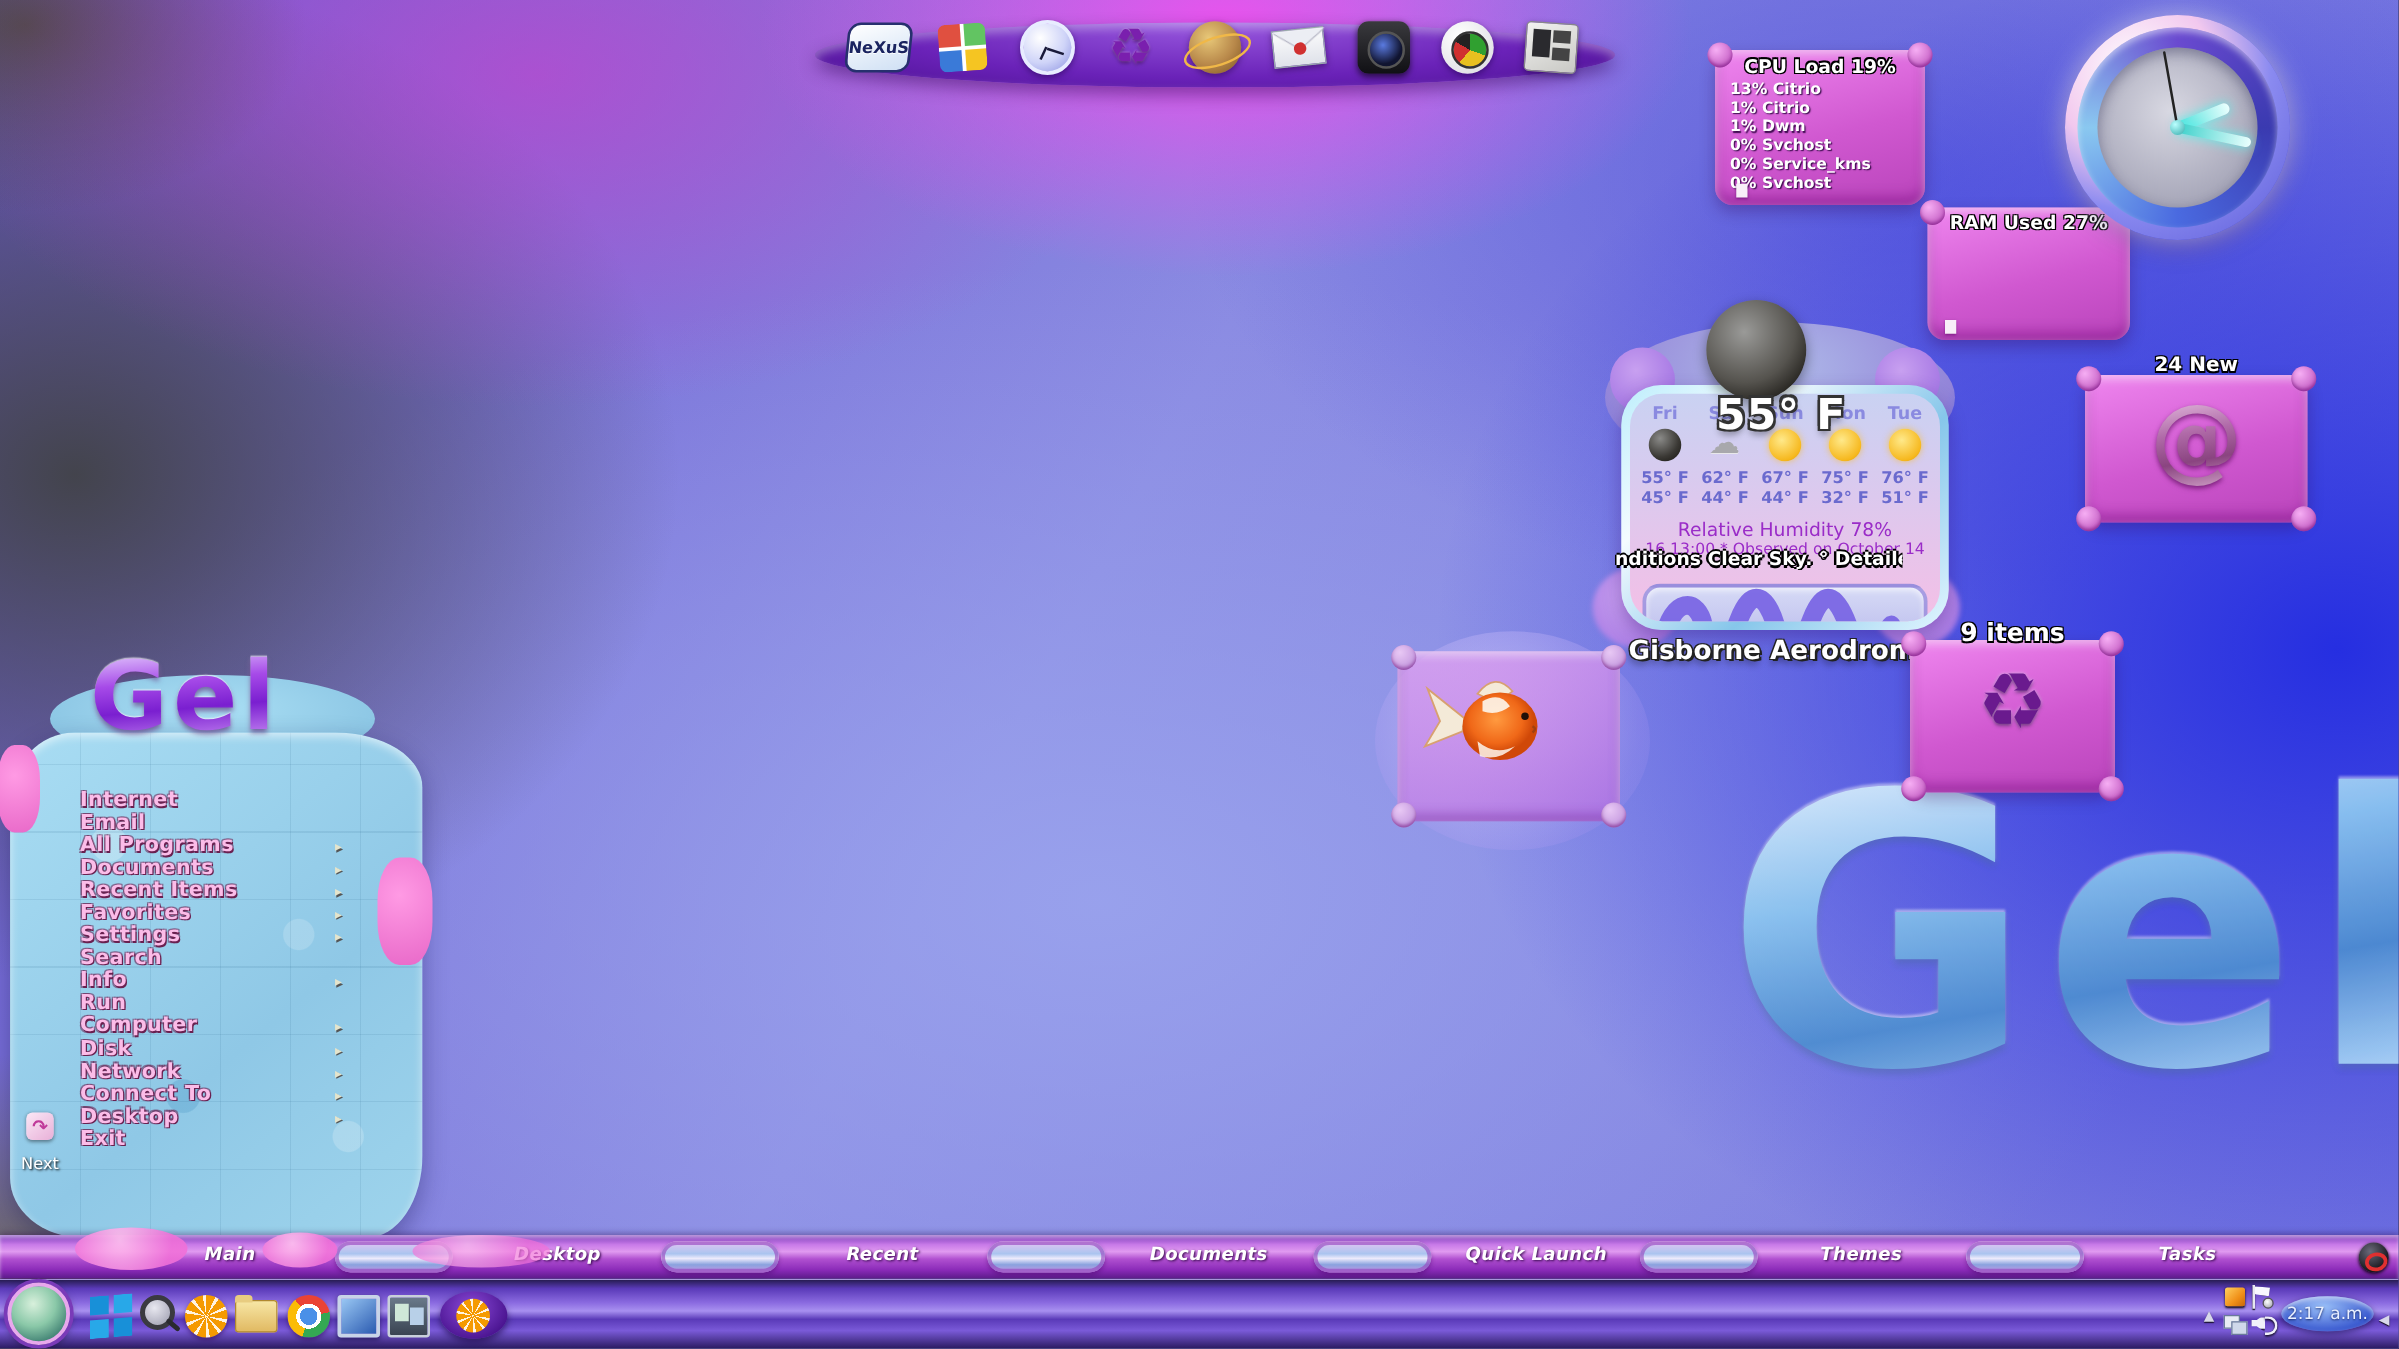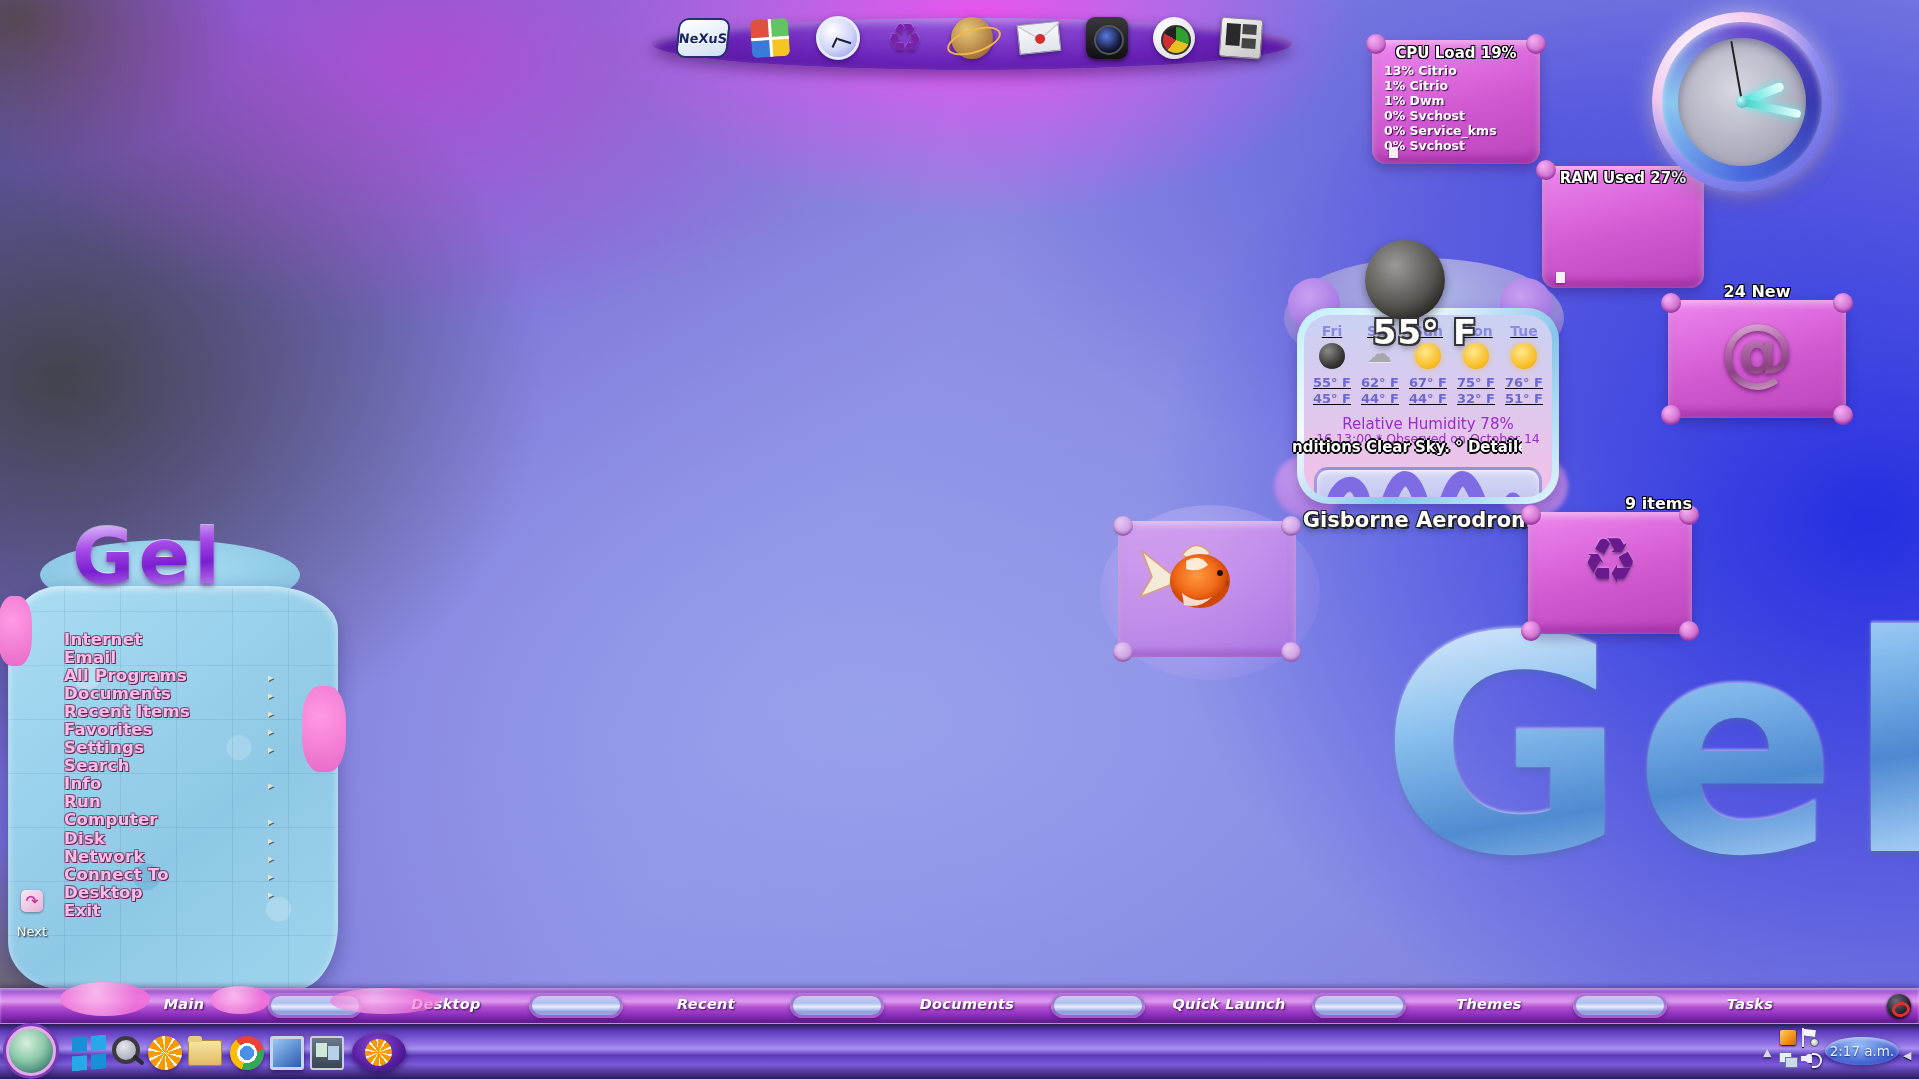--- a/index.html
+++ b/index.html
@@ -94,21 +94,21 @@
   .wglass{position:absolute;left:17px;top:68px;width:262px;height:196px;border-radius:32px;padding:7px;
     background:linear-gradient(135deg,#bdeefc,#f4fbff 28%,#86c6ea 62%,#e2f6ff);box-shadow:0 6px 14px rgba(60,20,120,.35);}
   .winner{width:100%;height:100%;border-radius:26px;overflow:hidden;position:relative;
     background:linear-gradient(180deg,#c9d2f2 0%,#dcc9ee 45%,#f4bfe6 100%);}
   #weather .moon{position:absolute;left:85px;top:0px;width:80px;height:80px;border-radius:50%;
     background:radial-gradient(circle at 38% 32%,#9a9a98,#55534e 55%,#1c1a16 85%);box-shadow:0 4px 10px rgba(0,0,0,.4);z-index:4;}
   #weather .big-temp{position:absolute;left:0;top:72px;width:100%;text-align:center;z-index:5;
     color:#fff;font-weight:bold;font-size:34px;letter-spacing:1px;
     text-shadow:2px 2px 0 #333,-2px 2px 0 #333,2px -2px 0 #333,-2px -2px 0 #333,0 4px 6px rgba(0,0,0,.4);}
   .wdays{position:absolute;left:4px;top:8px;width:240px;display:flex;}
-  .wday{flex:1;text-align:center;text-decoration:underline;}
+  .wday{flex:1;text-align:center;}
   .wday .d{display:block;color:#8a8ae0;font-size:14px;font-weight:bold;}
   .wicon{display:inline-block;width:26px;height:26px;margin:4px 0 2px;border-radius:50%;}
   .wicon-sun{background:radial-gradient(circle at 40% 35%,#ffe98a,#f6b81e 70%,#d89200);box-shadow:0 0 6px rgba(250,190,40,.7);}
   .wicon-moon{background:radial-gradient(circle at 35% 30%,#8a8a88,#3a3834 60%,#14120e);}
   .wicon-cloud{border-radius:0;background:none;position:relative;}
   .wicon-cloud::before{content:"\2601";position:absolute;left:0;top:-4px;font-size:25px;color:#a8a8ac;text-shadow:0 1px 0 #e8e8ea;}
   .wday .hi,.wday .lo{display:block;color:#6a6ace;font-size:13px;font-weight:bold;line-height:16px;}
   .whum{position:absolute;left:0;top:100px;width:100%;text-align:center;color:#9a2cc8;font-size:15px;}
   .wobs{position:absolute;left:0;top:116px;width:100%;text-align:center;color:#9a2cc8;font-size:12.5px;}
   .wticker{position:absolute;left:-6px;top:132px;width:230px;color:#fff;font-weight:bold;font-size:15px;white-space:nowrap;overflow:hidden;
@@ -283,21 +283,21 @@
       <div class="w-line">1% Citrio</div>
       <div class="w-line">1% Dwm</div>
       <div class="w-line">0% Svchost</div>
       <div class="w-line">0% Service_kms</div>
       <div class="w-line">0% Svchost</div>
     </div>
     <span class="notch" style="left:17px;bottom:6px;"></span>
   </div>
 
 
-  <div class="gel-panel" id="ram-panel" style="left:1542px;top:166px;width:162px;height:122px;">
+  <div class="gel-panel" id="ram-panel" style="left:1542px;top:166px;width:162px;height:106px;">
     <span class="knob" style="left:-6px;top:-6px;"></span>
     <div class="w-title" style="top:3px;">RAM Used 27%</div>
     <span class="notch" style="left:14px;bottom:5px;"></span>
   </div>
 
   <div id="clock-widget">
     <div class="ring"></div>
     <div class="face"></div>
     <div class="hand hour"></div>
     <div class="hand minute"></div>
@@ -396,21 +396,21 @@
       <circle cx="82" cy="38" r="3" fill="#201008"></circle>
       <path d="M88,46 q4,2 0,5" stroke="#a04010" stroke-width="2" fill="none"></path>
     </svg>
   </div>
 
   <div class="gel-panel" id="recycle-panel" style="left:1528px;top:512px;width:164px;height:122px;">
     <span class="knob" style="left:-7px;top:-7px;"></span>
     <span class="knob" style="right:-7px;top:-7px;"></span>
     <span class="knob" style="left:-7px;bottom:-7px;"></span>
     <span class="knob" style="right:-7px;bottom:-7px;"></span>
-    <div class="w-title" style="top:-18px;font-size:16px;text-align:right;">9 items</div>
+    <div class="w-title" style="top:-18px;font-size:20px;">9 items</div>
     <div style="position:absolute;left:0;top:14px;width:100%;text-align:center;font-size:62px;line-height:70px;color:#6a1a8e;
                 text-shadow:0 2px 3px rgba(40,0,60,.6),0 0 3px #e8c8f8;">♻</div>
   </div>
 
   <div id="menu-glow"></div>
   <div class="menu-cap"></div>
   <div id="start-menu">
     <div class="pink-patch" style="right:-8px;top:100px;width:44px;height:86px;"></div>
     <div class="pink-patch" style="left:-10px;top:10px;width:34px;height:70px;"></div>
   </div>

